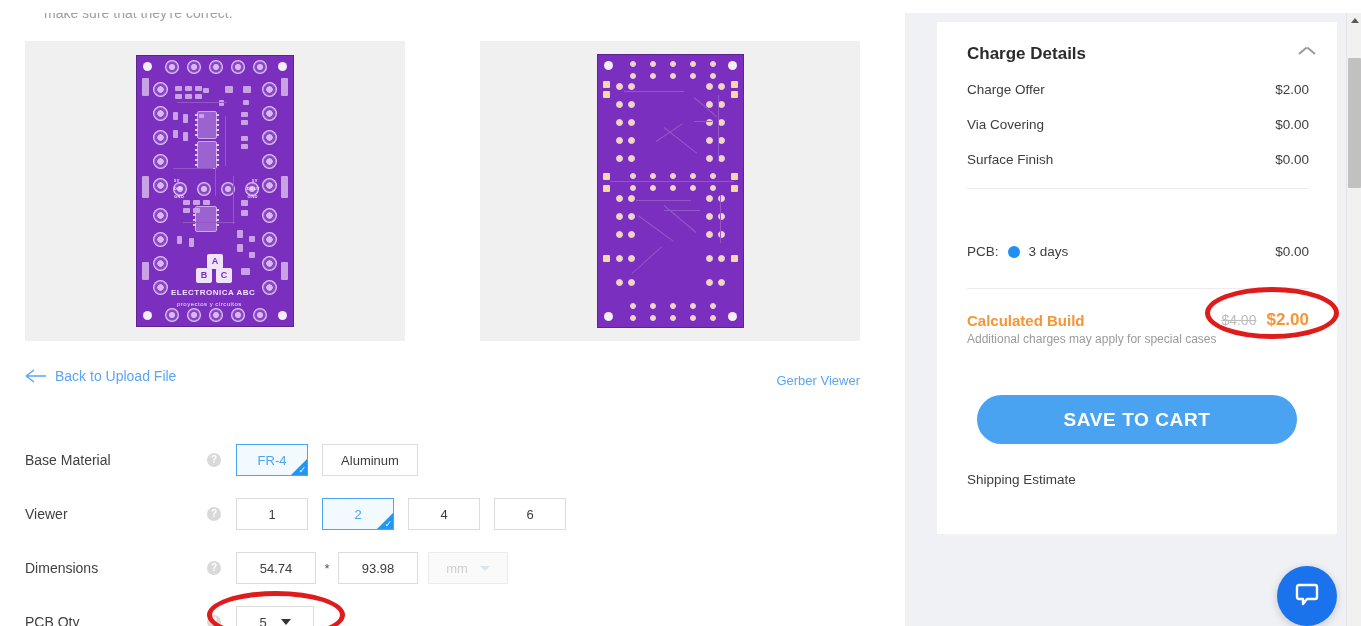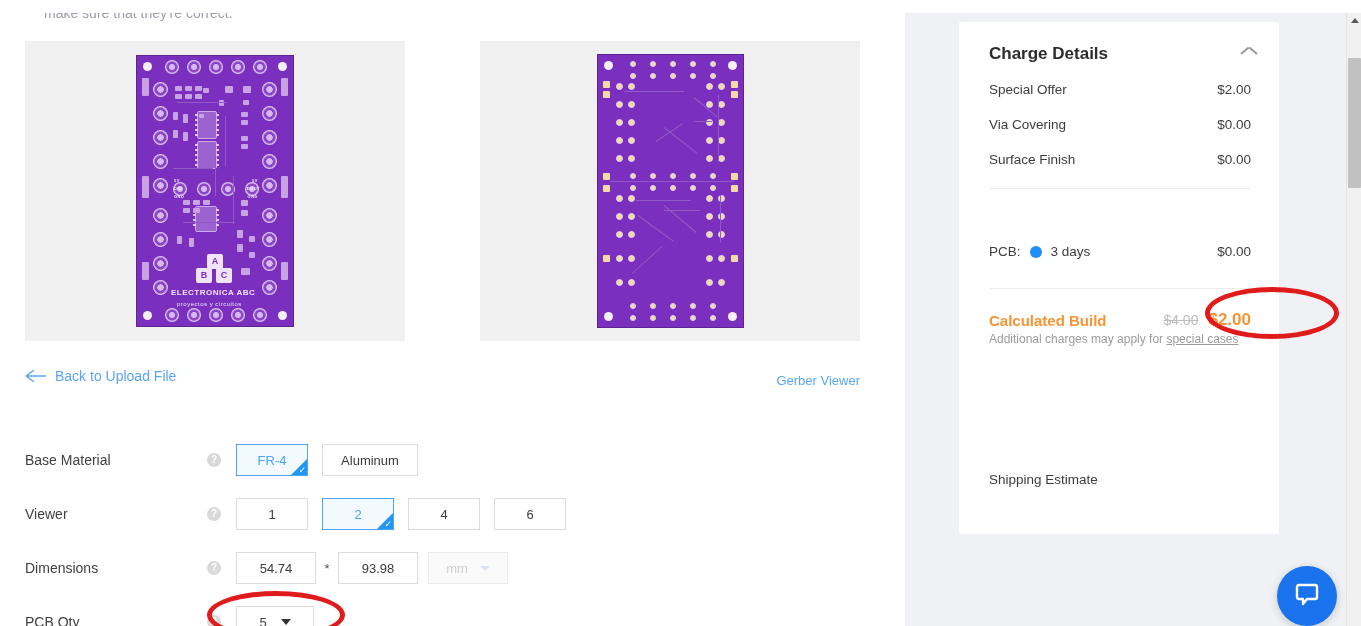--- a/index.html
+++ b/index.html
@@ -284,22 +284,22 @@
 
   
   .right-panel {
     position: absolute;
     left: 905px; top: 0;
     width: 441px; height: 626px;
     background: #eff1f5;
   }
   .card {
     position: absolute;
-    left: 54px; top: 9px;
-    width: 320px; height: 512px;
+    left: 32px; top: 9px;
+    width: 400px; height: 512px;
     background: #ffffff;
     border-radius: 2px;
   }
   .card-head {
     position: absolute;
     left: 30px; top: 22px;
     right: 22px;
     display: flex;
     align-items: center;
     justify-content: space-between;
@@ -370,21 +370,20 @@
     color: #f79434;
   }
   .calc-sub {
     position: absolute;
     left: 30px; top: 310px;
     font-size: 12px;
     color: #9b9b9b;
   }
   .calc-sub a {
     color: #9b9b9b;
-    text-decoration: underline;
   }
   .price-area {
     position: absolute;
     right: 28px; top: 288px;
     display: flex; align-items: baseline; gap: 10px;
   }
   .old-price {
     font-size: 14px;
     color: #bdbdbd;
     text-decoration: line-through;
@@ -805,21 +804,21 @@
 
   <div class="right-panel">
     <div class="card">
 
       <div class="card-head">
         <span class="card-title">Charge Details</span>
         <span class="chev-up"></span>
       </div>
 
       <div class="line-item" style="top:60px;">
-        <span>Special Offer</span>
+        <span>Charge Offer</span>
         <span class="li-val">$2.00</span>
       </div>
       <div class="line-item" style="top:95px;">
         <span>Via Covering</span>
         <span class="li-val">$0.00</span>
       </div>
       <div class="line-item" style="top:130px;">
         <span>Surface Finish</span>
         <span class="li-val">$0.00</span>
       </div>
@@ -842,20 +841,21 @@
       <div class="calc-sub">
         <span>Additional charges may apply for </span><a>special cases</a>
       </div>
 
       <div class="price-area">
         <span class="old-price">$4.00</span>
         <span class="new-price">$2.00</span>
       </div>
 
 
+      <button class="save-btn">SAVE TO CART</button>
 
       <div class="ship-title">Shipping Estimate</div>
 
     </div>
   </div>
 
   <div class="annot price"></div>
   <div class="annot qty"></div>
 
   <div class="chat-fab">

